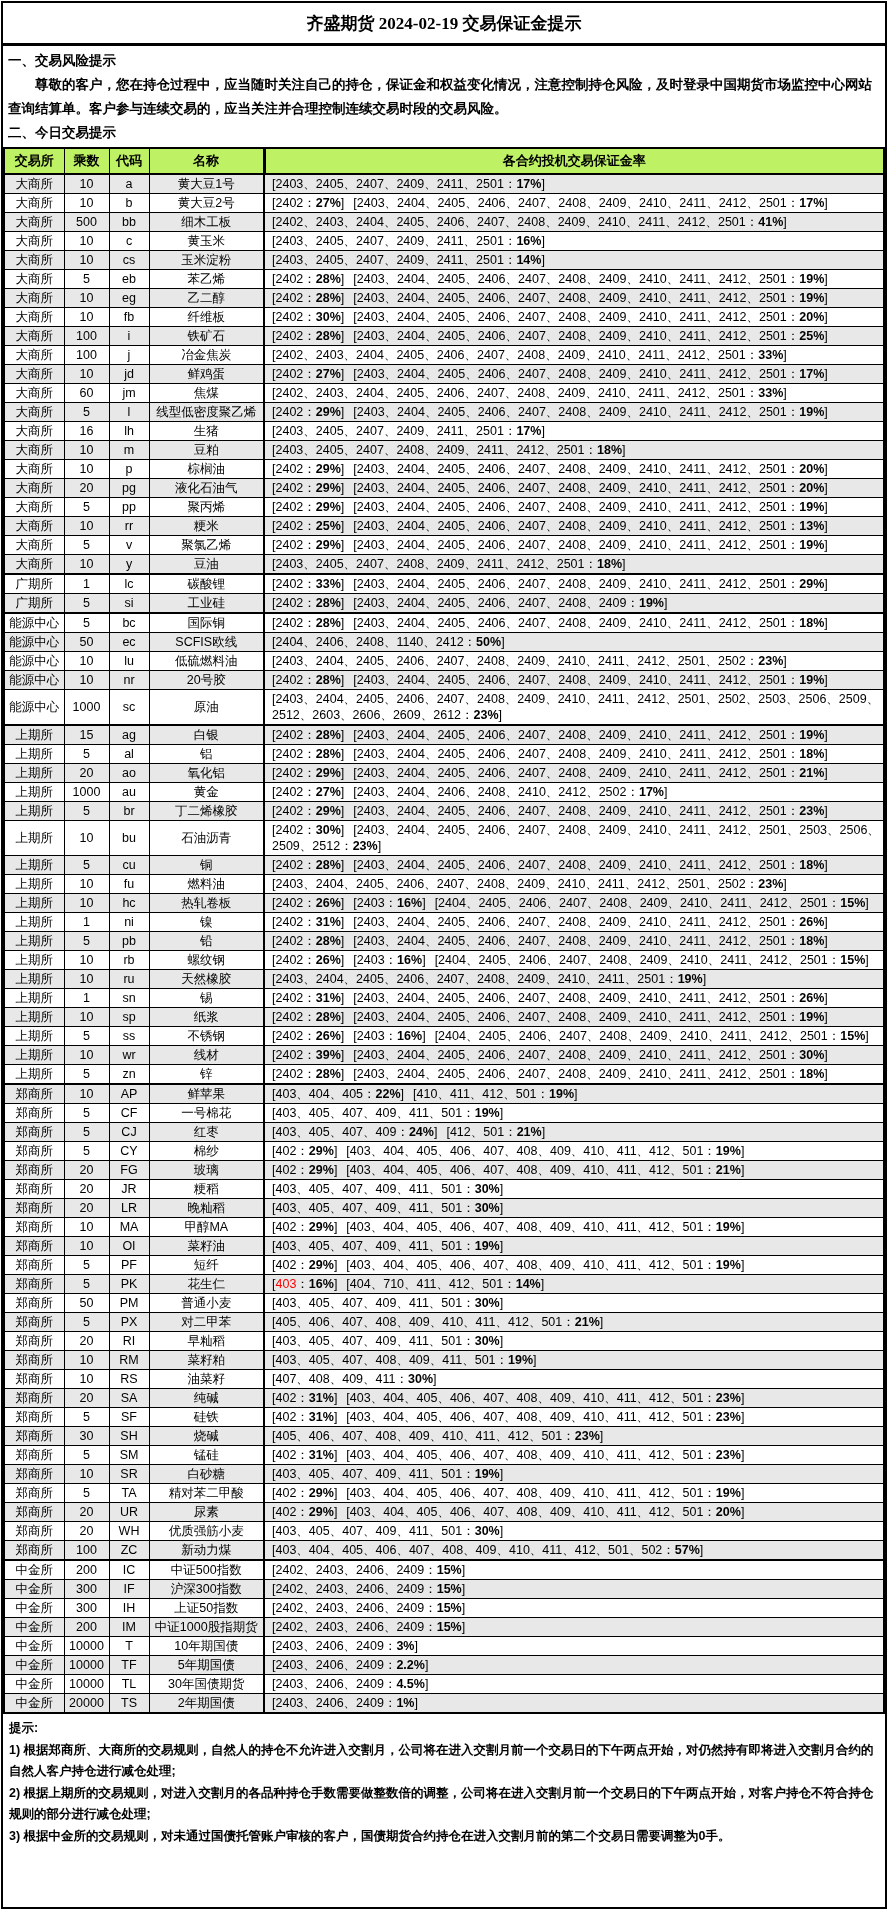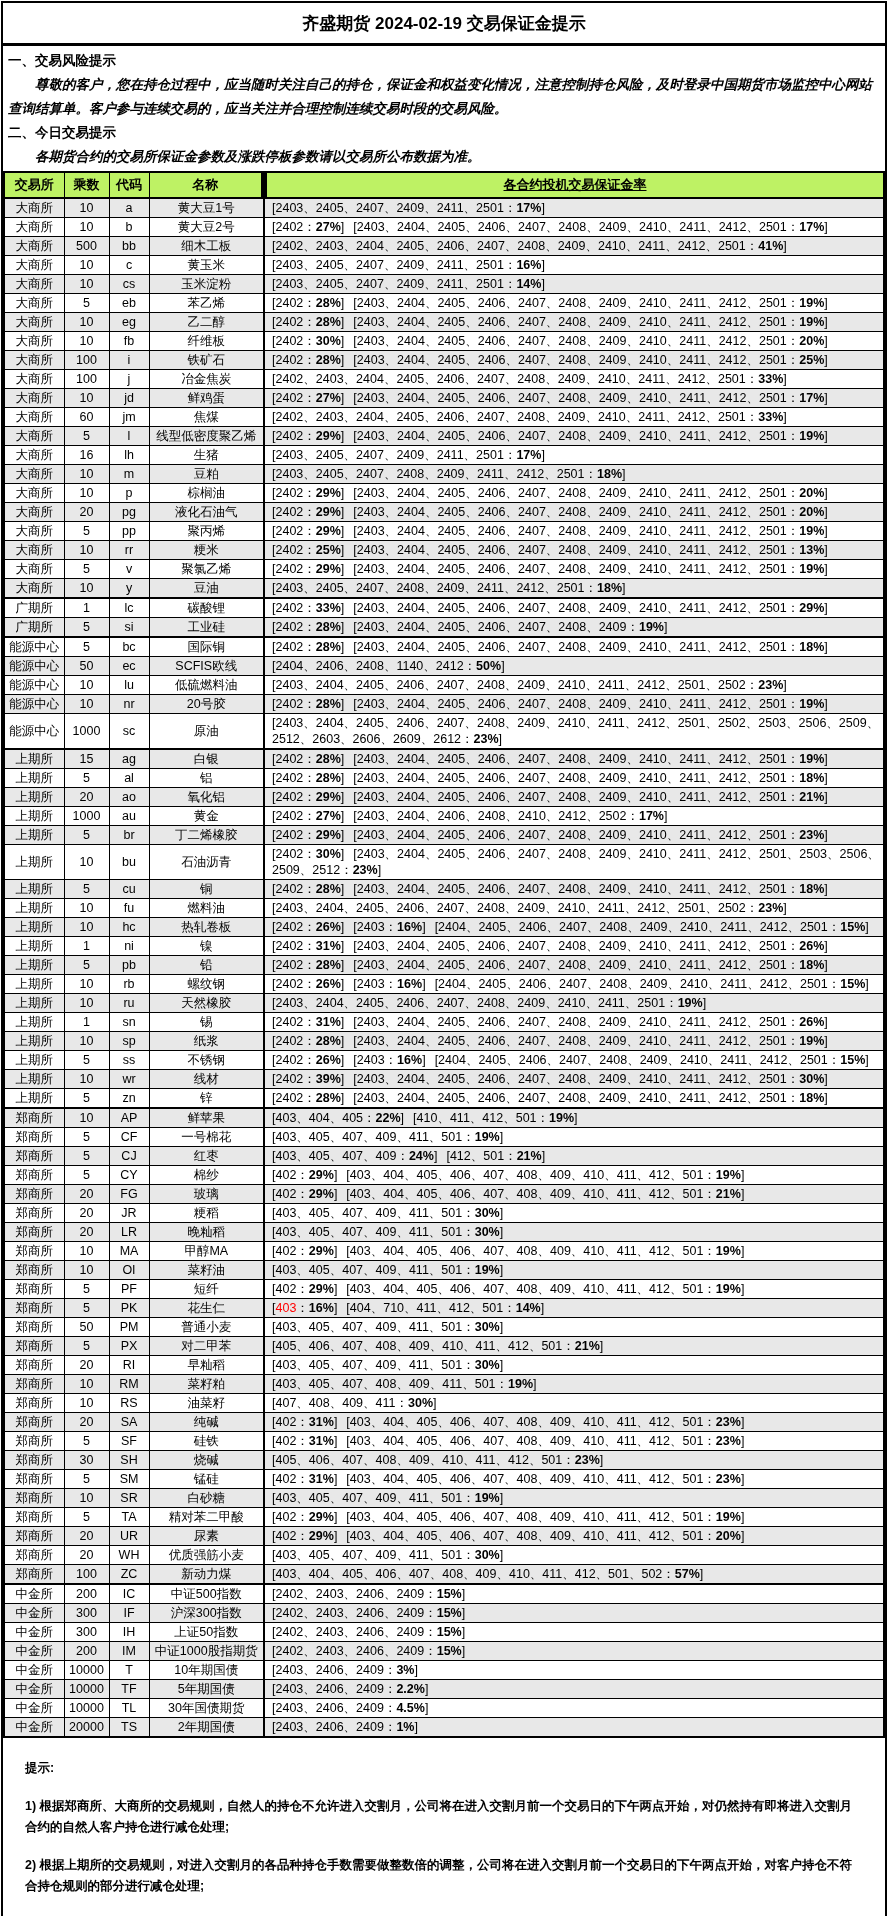--- a/index.html
+++ b/index.html
@@ -1,47 +1,46 @@
 <!DOCTYPE html>
 <html><head>
 <meta charset="utf-8">
 <style>
   html,body{margin:0;padding:0;background:#ffffff;}
   body{width:890px;font-family:"Liberation Sans","DejaVu Sans",sans-serif;color:#000;}
   .page{box-sizing:border-box;width:886px;margin:1px;border:2px solid #000;background:#fff;min-height:1908px;}
-  .doc-title{font-size:17px;font-weight:bold;text-align:center;padding:9px 0 8px 0;border-bottom:3px solid #000;}
+  .doc-title{font-size:17px;font-weight:bold;text-align:center;padding:9px 0 8px 0;border-bottom:3px solid #000;font-family:Liberation Serif, serif;}
   .intro{font-size:13.5px;font-weight:bold;line-height:24px;padding:3px 5px 2px 5px;}
   .intro p{margin:0;}
-  .indent{text-indent:2em;font-style:italic;}
+  .indent{text-indent:2em;}
   .red{color:#FF0000;}
   table{width:100%;border-collapse:collapse;border:2px solid #000;table-layout:fixed;}
   col.c-exch{width:60px;}col.c-mult{width:45px;}col.c-code{width:40px;}col.c-name{width:115px;}
   th{font-size:13px;font-weight:bold;text-align:center;border:1px solid #000;border-bottom:2px solid #000;padding:3px 2px;background:#bef264;}
   td{font-size:12.5px;line-height:16px;border:1px solid #000;padding:1px 3px;text-align:center;word-wrap:break-word;}
   td.rates{text-align:left;padding-left:7px;border-left:2px solid #000;}
-  th.rates-h{border-left:6px solid #000000;text-decoration:underline;}
+  th.rates-h{border-left:3px solid #000000;}
   tr.stripe{background:#E8E8E8;}
   tr.group-start td{border-top:2px solid #000;}
   .seg{margin-right:9px;}
   .rate{font-weight:bold;}
   .notes{font-size:12.5px;font-weight:bold;line-height:21.5px;padding:4px 6px 8px 6px;}
-  .notes p{margin:16px;}
+  .notes p{margin:0;}
 </style>
 </head>
 <body>
 
 <div class="page">
 
   <div class="doc-title">齐盛期货 2024-02-19 交易保证金提示</div>
 
   <div class="intro">
     <p>一、交易风险提示</p>
     <p class="indent">尊敬的客户，您在持仓过程中，应当随时关注自己的持仓，保证金和权益变化情况，注意控制持仓风险，及时登录中国期货市场监控中心网站查询结算单。客户参与连续交易的，应当关注并合理控制连续交易时段的交易风险。</p>
     <p>二、今日交易提示</p>
-    <p class="indent">各期货合约的交易所保证金参数及涨跌停板参数请以交易所公布数据为准。</p>
   </div>
 
   <table>
     <colgroup>
       <col class="c-exch">
         <col class="c-mult">
         <col class="c-code">
         <col class="c-name">
         <col>
     </colgroup>

